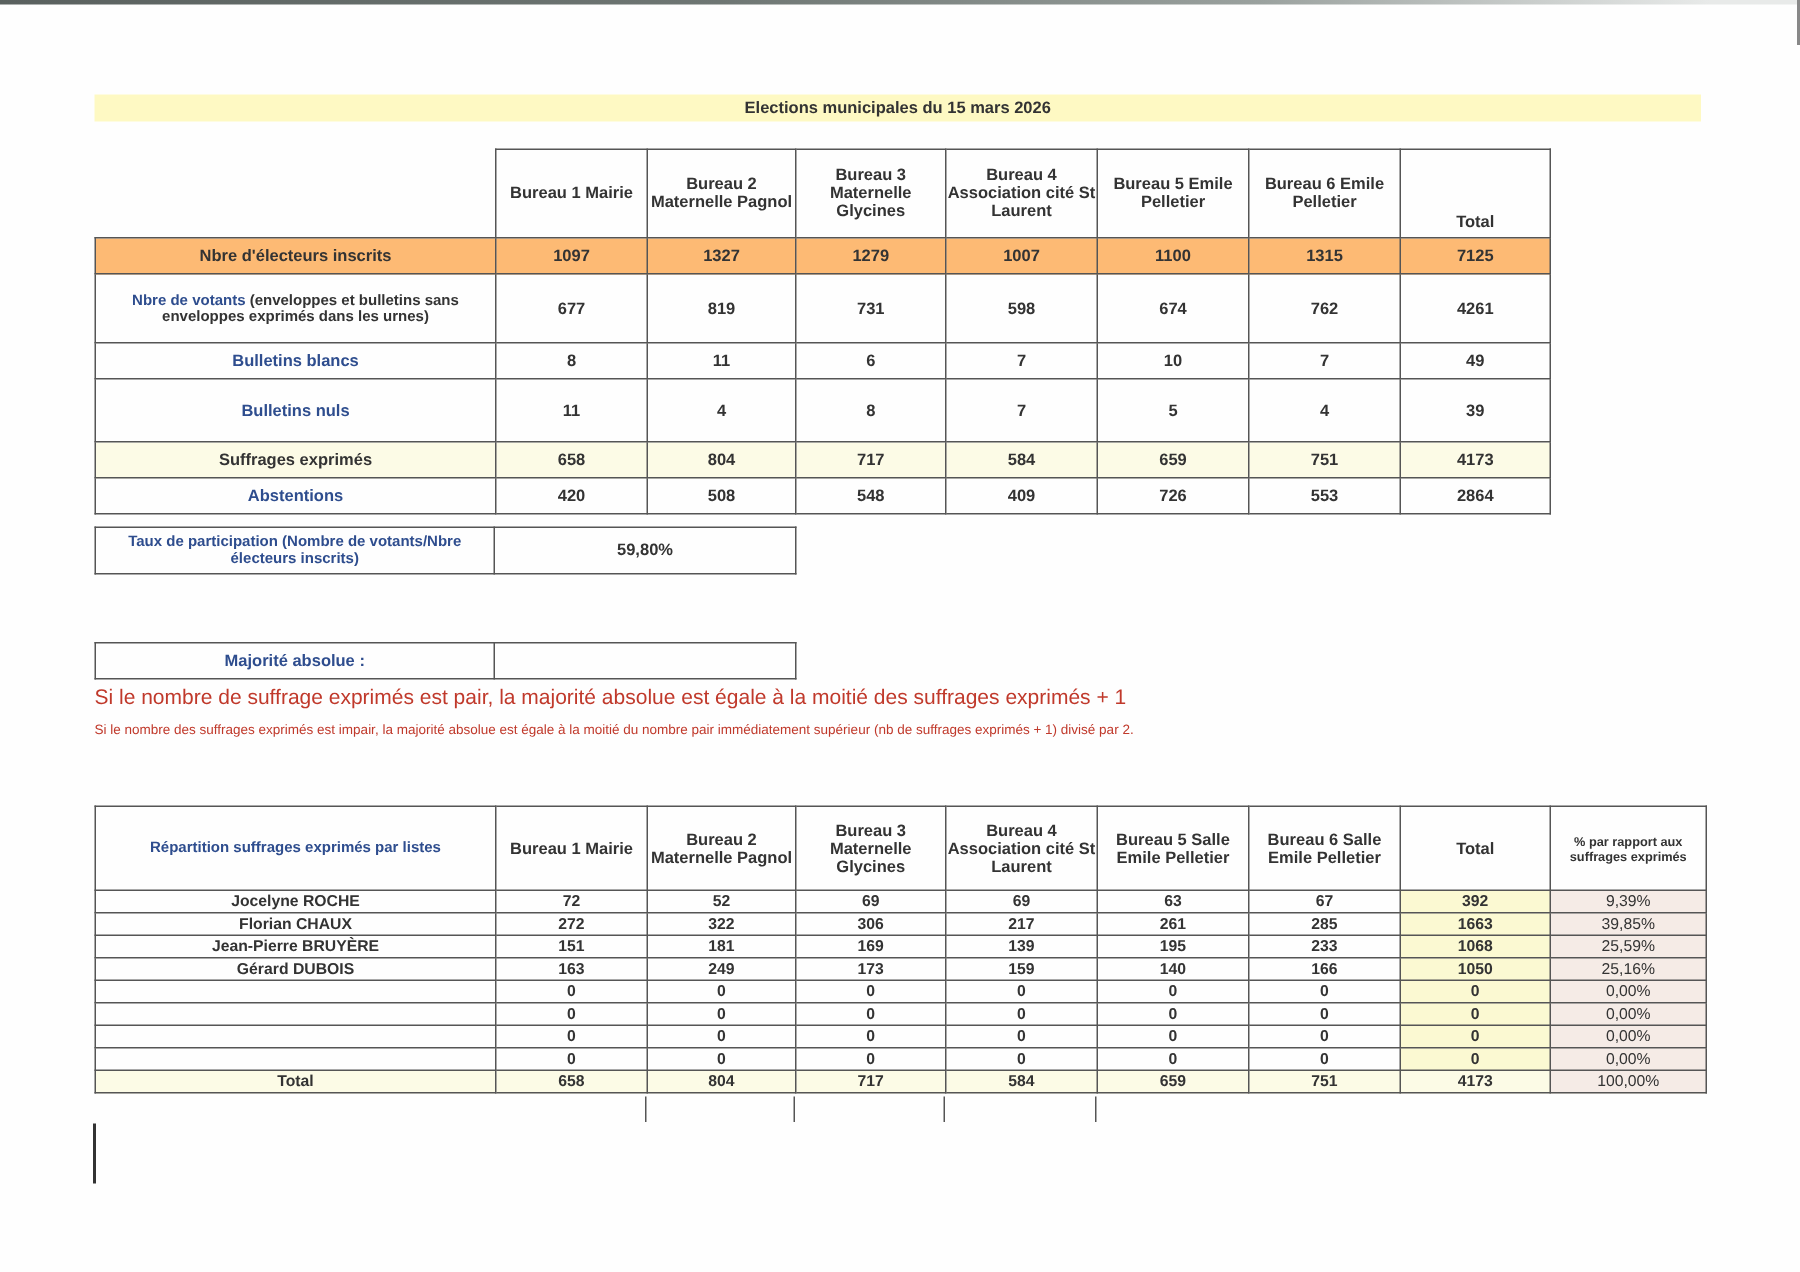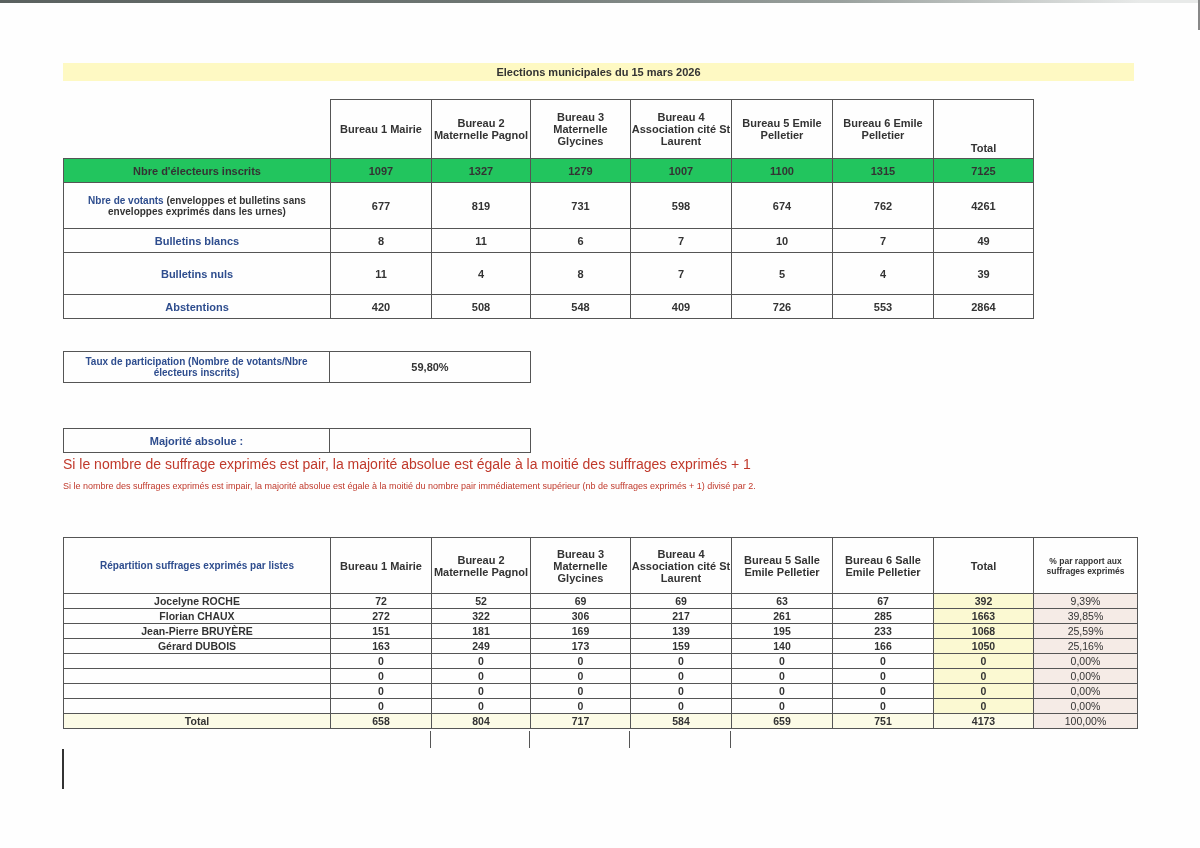--- a/index.html
+++ b/index.html
@@ -6,21 +6,21 @@
   body { width:1200px; height:848px; background:#fefefe; position:relative; overflow:hidden;
          font-family:"Liberation Sans", sans-serif; color:#222; }
   .topline { position:absolute; left:0; top:0; width:1200px; height:3px;
              background:linear-gradient(90deg,#5a615f 0%,#6e7673 40%,#9aa19e 70%,#e8eae9 95%); }
   .rightline { position:absolute; right:0; top:0; width:2px; height:30px; background:#888; }
   .title-bar { position:absolute; left:63px; top:63px; width:1071px; height:18px; background:#fef9c3;
                text-align:center; font-size:11px; font-weight:bold; line-height:18px; color:#333; }
   table { border-collapse:collapse; position:absolute; }
   td, th { border:1px solid #555; text-align:center; font-size:11px; font-weight:bold; padding:0; color:#333; }
   .blue { color:#2e4d8e; }
-  .beige { background:#22c55e;border-radius:11px; }
+  .beige { background:#fdba74;border-radius:11px; }
   .cream { background:#fcfbe6; }
   .yellowcell { background:#fbf9d2; }
   .pinkcell { background:#f5ebe6; font-weight:normal; }
   .nb { border:none; }
   #t1 { left:63px; top:99px; }
   #t1 th { font-size:11px; height:54px; }
   .note { position:absolute; left:63px; font-size:14px; color:#c0392b; }
   #t2 { left:63px; top:351px; }
   #t3 { left:63px; top:408px;margin-top:20px; }
   #t4 { left:63px; top:537px; }
@@ -95,20 +95,30 @@
       <tr style="height: 42px;">
         <td><span class="blue">Bulletins nuls</span></td>
         <td>11</td>
         <td>4</td>
         <td>8</td>
         <td>7</td>
         <td>5</td>
         <td>4</td>
         <td>39</td>
       </tr>
+      <tr class="cream" style="height: 24px;">
+        <td><span>Suffrages exprimés</span></td>
+        <td>658</td>
+        <td>804</td>
+        <td>717</td>
+        <td>584</td>
+        <td>659</td>
+        <td>751</td>
+        <td>4173</td>
+      </tr>
       <tr style="height: 24px;">
         <td><span class="blue">Abstentions</span></td>
         <td>420</td>
         <td>508</td>
         <td>548</td>
         <td>409</td>
         <td>726</td>
         <td>553</td>
         <td>2864</td>
       </tr>

